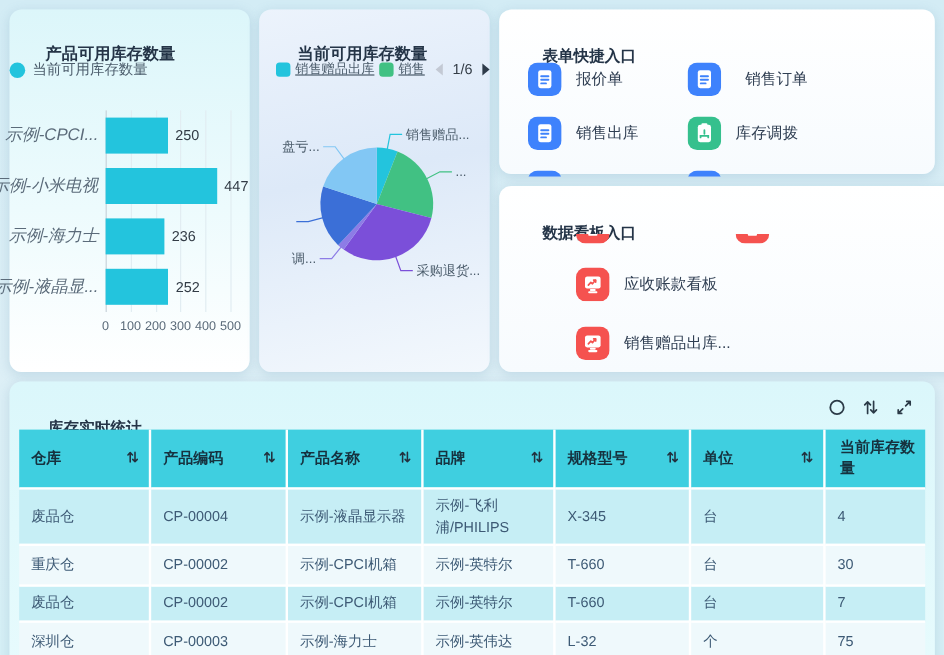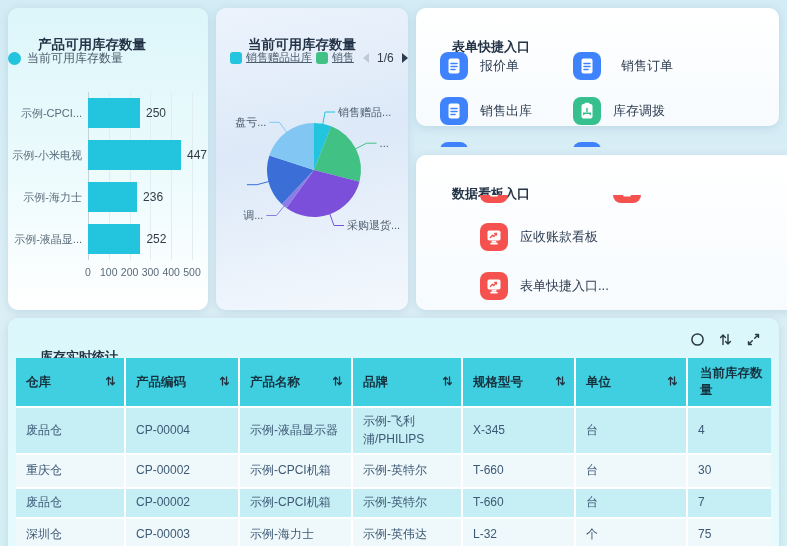--- a/index.html
+++ b/index.html
@@ -10,37 +10,37 @@
   
   #panel-bar{left:8px;top:8px;width:200px;height:302px;background:linear-gradient(180deg,#dcf6fa 0%,#edfbfd 55%,#ffffff 100%);}
   #panel-bar h3{position:absolute;left:14px;top:12px;}
   .legend-row{position:absolute;display:flex;align-items:center;gap:6px;font-size:12px;color:#4b5c6b;}
   #bar-legend{left:0;right:0;top:42px;}
   .lg-dot{width:13px;height:13px;border-radius:7px;background:#23c4dd;flex:0 0 auto;}
   #bar-plot{position:absolute;left:0;top:72px;width:200px;height:210px;}
   .gridline{position:absolute;top:12px;height:168px;width:1px;background:#e2edf2;}
   .gridline.axis{background:#c7d3da;}
   .bar-row{position:absolute;left:0;width:200px;height:42px;}
-  .bar-cat{position:absolute;left:0;top:0;width:74px;height:42px;display:flex;align-items:center;justify-content:flex-end;font-size:11px;color:#5b6b7a;white-space:nowrap;}
+  .bar-cat{position:absolute;left:0;top:0;width:74px;height:42px;display:flex;align-items:center;justify-content:flex-end;font-size:14px;color:#5b6b7a;white-space:nowrap;font-style:italic;}
   .bar-rect{position:absolute;left:80px;top:6px;height:30px;background:#23c4dd;}
   .bar-val{position:absolute;top:0;height:42px;display:flex;align-items:center;font-size:12px;color:#333c46;}
   .x-tick{position:absolute;top:186px;font-size:10.5px;color:#5b6b7a;transform:translateX(-50%);}
   
   #panel-pie{left:216px;top:8px;width:192px;height:302px;background:linear-gradient(168deg,#ecf3fc 0%,#dde9f8 45%,#f3f8fd 100%);}
   #panel-pie h3{position:absolute;left:16px;top:12px;}
   #pie-legend{left:14px;top:42px;gap:5px;font-size:11px;}
   .lg-sq{width:12px;height:12px;border-radius:3px;flex:0 0 auto;}
   .pie-lg-item{display:flex;align-items:center;gap:4px;margin-right:4px;text-decoration:underline;}
   .tri{width:0;height:0;border-top:5px solid transparent;border-bottom:5px solid transparent;display:inline-block;}
   .tri-l{border-right:6px solid #c3c9d4;margin-right:3px;}
   .tri-r{border-left:6px solid #2e3b4a;margin-left:3px;}
   .pg-txt{font-size:12px;color:#333c46;}
   #pie-svg{position:absolute;left:0;top:70px;}
   
-  #panel-forms{left:416px;top:8px;width:363px;height:118px;background:linear-gradient(180deg,#ffffff 0%,#f7fbfe 100%);}
+  #panel-forms{left:416px;top:8px;width:363px;height:137px;background:linear-gradient(180deg,#ffffff 0%,#f7fbfe 100%);}
   #panel-dash{left:416px;top:155px;width:386px;height:155px;background:linear-gradient(180deg,#ffffff 0%,#f7fbfe 100%);}
   #panel-forms h3,#panel-dash h3{position:absolute;left:20px;top:14px;font-size:13px;}
   .sc-list{position:absolute;left:0;top:40px;width:363px;overflow:hidden;}
   #forms-list{height:99px;padding-left:44px;}
   #dash-list{height:115px;margin-left:40px;}
   .sc-item{position:absolute;display:flex;align-items:center;gap:12px;cursor:pointer;}
   .sc-icon{width:28px;height:28px;flex:0 0 auto;}
   .sc-label{font-size:13px;color:#2f3e52;line-height:28px;white-space:nowrap;}
   
   #panel-table{left:8px;top:318px;width:771px;height:240px;background:linear-gradient(180deg,#dbf7fb 0%,#e7fbfd 100%);border-radius:10px 10px 0 0;}
@@ -230,21 +230,21 @@
           <span class="sc-label">应收账款看板</span>
         </div>
         <div class="sc-item" style="left: 24px; top: 77px;">
           <span class="sc-icon"><svg width="28" height="28">
               <rect width="28" height="28" rx="8" fill="#f5524f"></rect>
               <rect x="7.5" y="7.5" width="13" height="10" rx="1.8" fill="#fff"></rect>
               <path d="M10.3 14.6l2.1-2.3 1.3 1.2 2.5-2.9" stroke="#f5524f" stroke-width="1.4" fill="none" stroke-linecap="round" stroke-linejoin="round"></path>
               <path d="M14.7 10.4h1.7v1.7" stroke="#f5524f" stroke-width="1.4" fill="none" stroke-linecap="round" stroke-linejoin="round"></path>
               <path d="M12.4 18.6h3.2M11 20.6h6" stroke="#fff" stroke-width="1.7" stroke-linecap="round"></path>
             </svg></span>
-          <span class="sc-label">表单快捷入口...</span>
+          <span class="sc-label">销售赠品出库...</span>
         </div>
       </div>
   </section>
 
   <section class="card" id="panel-table">
     <h3>库存实时统计</h3>
     <div class="tbl-actions">
       <span>
         <svg width="15" height="15">
             <circle cx="7.5" cy="7.5" r="5.6" fill="none" stroke="#2b3a47" stroke-width="1.5"></circle>

